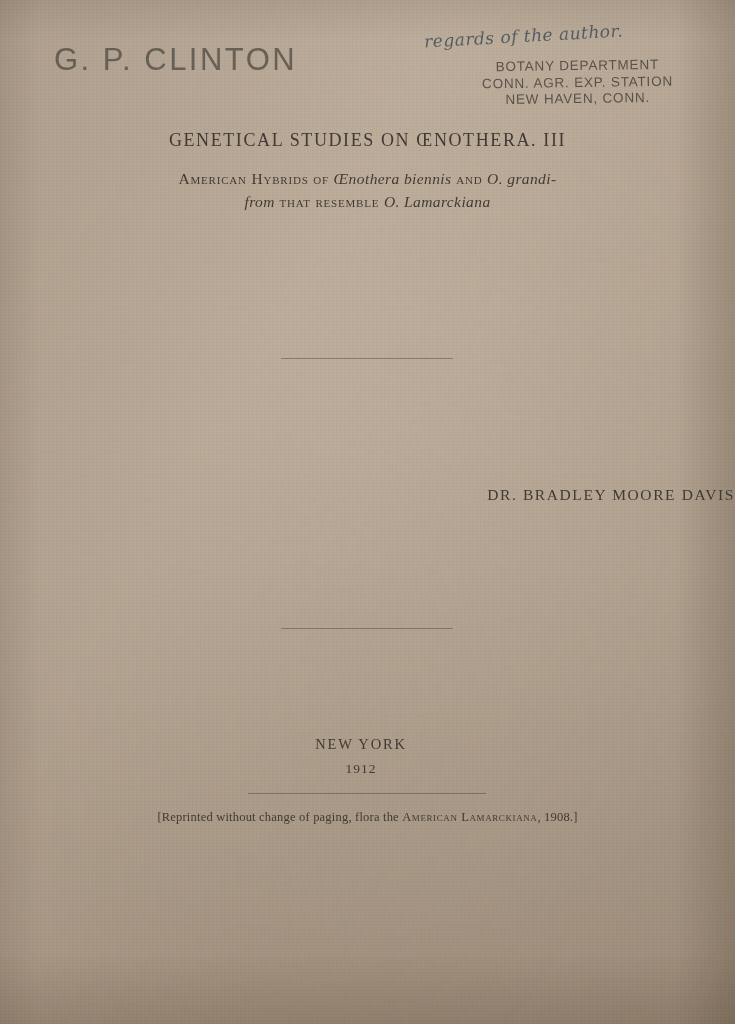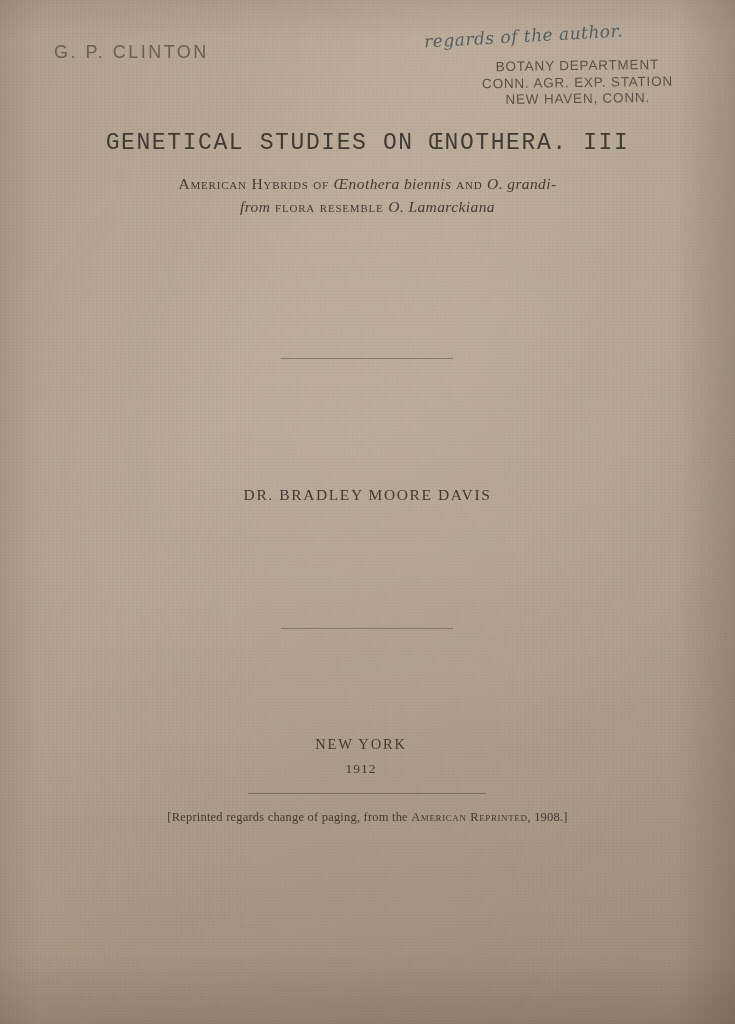--- a/index.html
+++ b/index.html
@@ -63,21 +63,21 @@
   .ink {
     color: #3b3630;
   }
 
   
   #owner-stamp {
     position: absolute;
     left: 54px;
     top: 42px;
     font-family: "Liberation Sans", sans-serif;
-    font-size: 18px;
+    font-size: 31px;
     letter-spacing: 2.5px;
     color: #4a463f;
     opacity: 0.72;
     white-space: nowrap;
   }
 
   
   #presentation-note {
     position: absolute;
     left: 424px;
@@ -111,22 +111,22 @@
 
   
   #title-block {
     position: absolute;
     left: 0;
     top: 130px;
     width: 735px;
     text-align: center;
   }
   #main-title {
-    font-family: Liberation Mono, monospace;
-    font-size: 23px;
+    font-family: Liberation Serif, serif;
+    font-size: 18px;
     letter-spacing: 1.6px;
     color: #3f3a33;
     white-space: nowrap;
   }
   #subtitle {
     margin-top: 16px;
     font-family: "Liberation Serif", serif;
     font-size: 15.5px;
     line-height: 23px;
     color: #403b34;
@@ -148,21 +148,21 @@
   #rule-1 { left: 281px; top: 358px; width: 172px; }
   #rule-2 { left: 281px; top: 628px; width: 172px; }
   #rule-3 { left: 248px; top: 793px; width: 238px; }
 
   
   #author {
     position: absolute;
     left: 0;
     top: 486px;
     width: 735px;
-    text-align: center;
+    text-align: right;
     font-family: "Liberation Serif", serif;
     font-size: 15.5px;
     letter-spacing: 1.6px;
     color: #3f3a33;
   }
 
   
   #imprint {
     position: absolute;
     left: 0;
@@ -216,35 +216,35 @@
     <div class="line">NEW HAVEN, CONN.</div>
   </div>
 
   <div id="title-block">
     <div id="main-title">GENETICAL STUDIES ON ŒNOTHERA.  III</div>
     <div id="subtitle">
       <div>
         <span class="sc">American Hybrids of </span><i>Œnothera biennis</i><span class="sc"> and </span><i>O. grandi-</i>
       </div>
       <div>
-        <i>from</i><span class="sc"> flora resemble </span><i>O. Lamarckiana</i>
+        <i>from</i><span class="sc"> that resemble </span><i>O. Lamarckiana</i>
       </div>
     </div>
   </div>
 
   <div class="rule" id="rule-1"></div>
 
   <div id="author" class="ink">DR. BRADLEY MOORE DAVIS</div>
 
   <div class="rule" id="rule-2"></div>
 
   <div id="imprint">
     <div id="imprint-city">NEW YORK</div>
     <div id="imprint-year">1912</div>
   </div>
 
   <div class="rule" id="rule-3"></div>
 
   <div id="reprint-note">
-    <span>[Reprinted regards change of paging, from the </span><span class="sc">American Reprinted</span><span>, 1908.]</span>
+    <span>[Reprinted without change of paging, flora the </span><span class="sc">American Lamarckiana</span><span>, 1908.]</span>
   </div>
 
 </div>
 
 </body></html>

